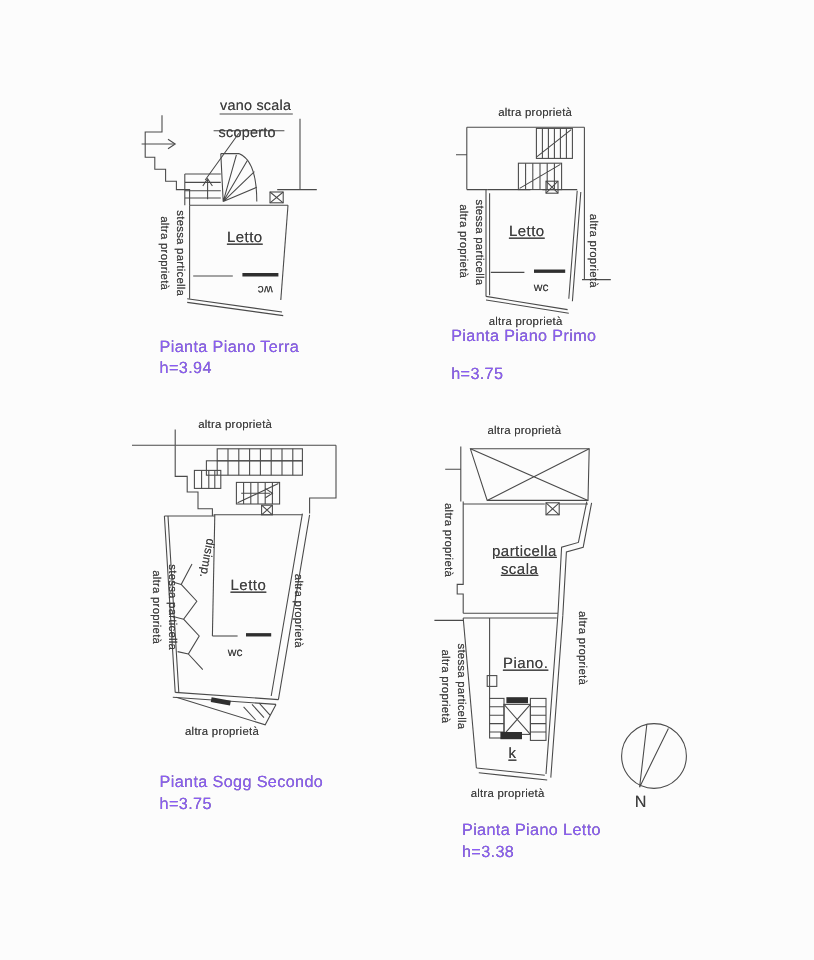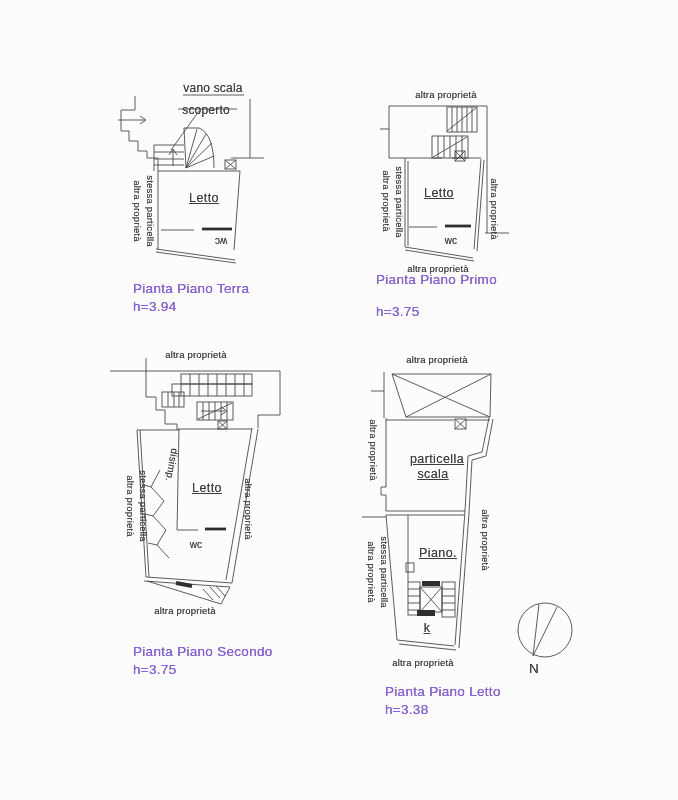--- a/index.html
+++ b/index.html
@@ -195,21 +195,21 @@
 
   <div>
     <div class="lbl" style="left:196px;top:354px">altra proprietà</div>
     <div class="lbl disimp" style="left:172px;top:465px">disimp.</div>
     <div class="lbl room" style="left:207px;top:488px">Letto</div>
     <div class="lbl wc" style="left:196px;top:544px">wc</div>
     <div class="lbl v" style="left:143px;top:506px">stessa particella</div>
     <div class="lbl v" style="left:130px;top:506px">altra proprietà</div>
     <div class="lbl v" style="left:248px;top:509px">altra proprietà</div>
     <div class="lbl" style="left:185px;top:610px">altra proprietà</div>
-    <div class="caption" style="left:133px;top:644px">Pianta Piano Secondo</div>
+    <div class="caption" style="left:133px;top:644px">Pianta Sogg Secondo</div>
     <div class="caption" style="left:133px;top:662px">h=3.75</div>
   </div>
 
   <div>
     <div class="lbl" style="left:437px;top:359px">altra proprietà</div>
     <div class="lbl room" style="left:437px;top:459px">particella</div>
     <div class="lbl room" style="left:433px;top:474px">scala</div>
     <div class="lbl v" style="left:373px;top:450px">altra proprietà</div>
     <div class="lbl v" style="left:384px;top:572px">stessa particella</div>
     <div class="lbl v" style="left:371px;top:572px">altra proprietà</div>

